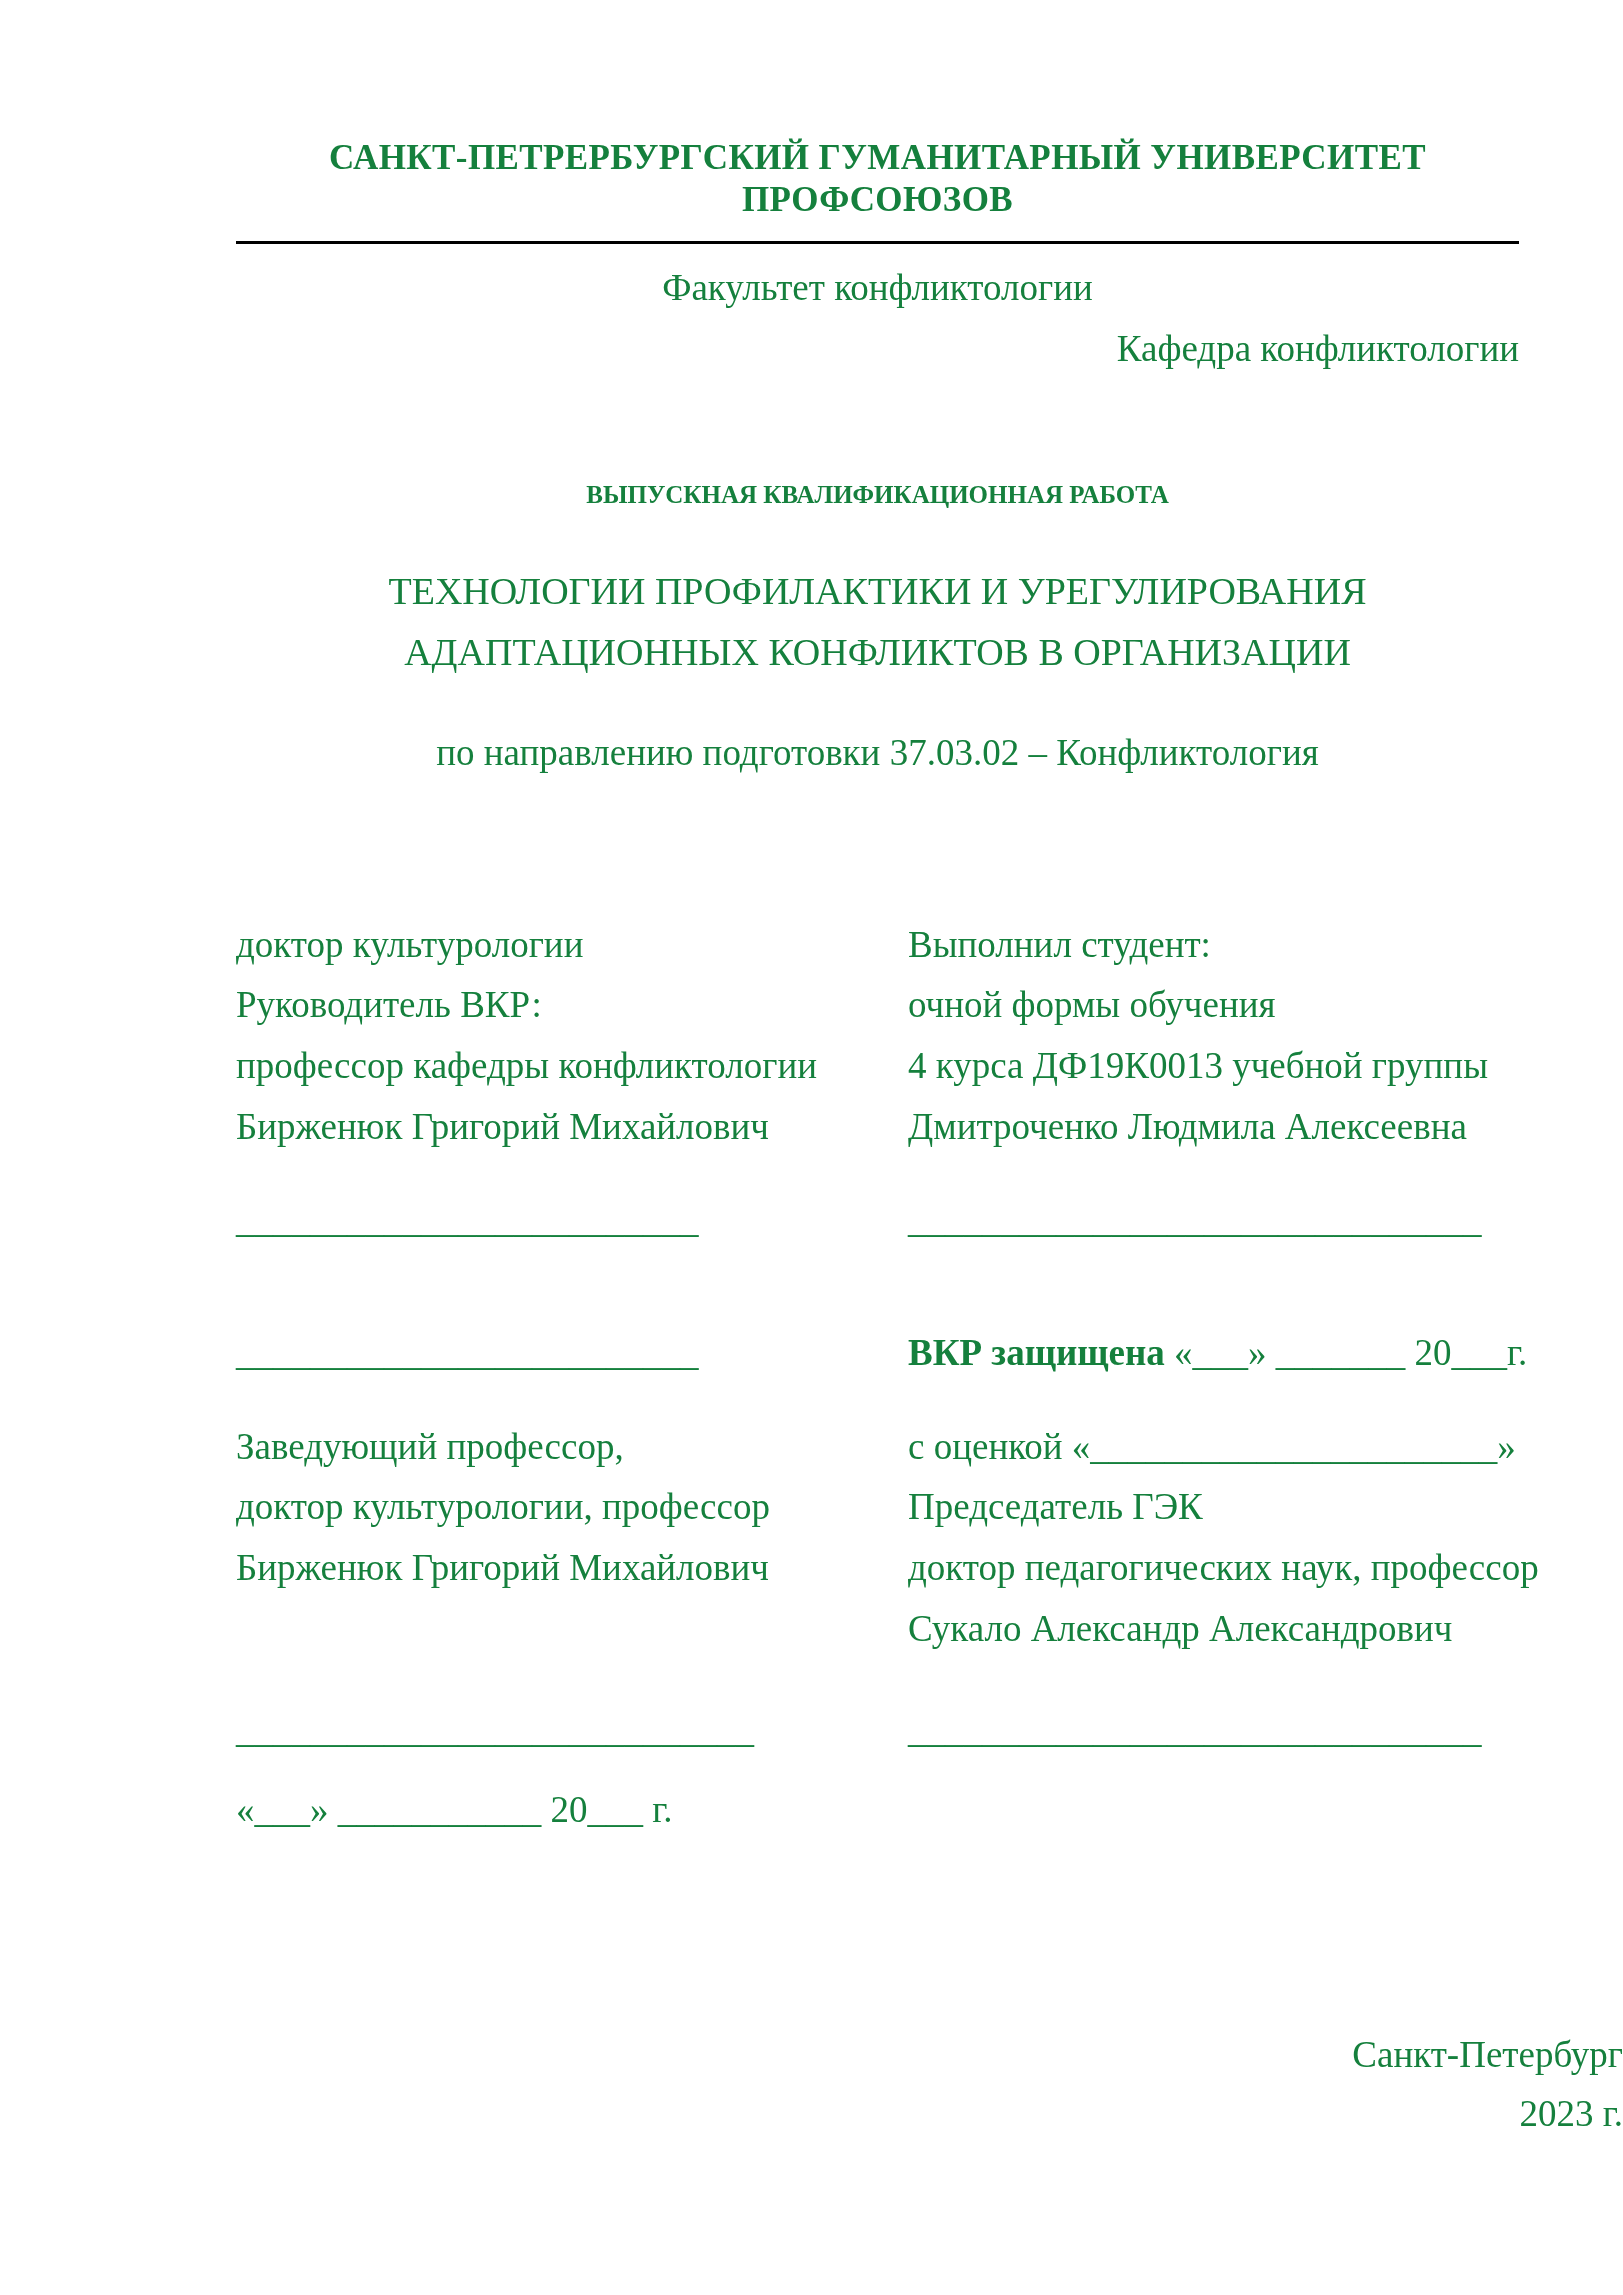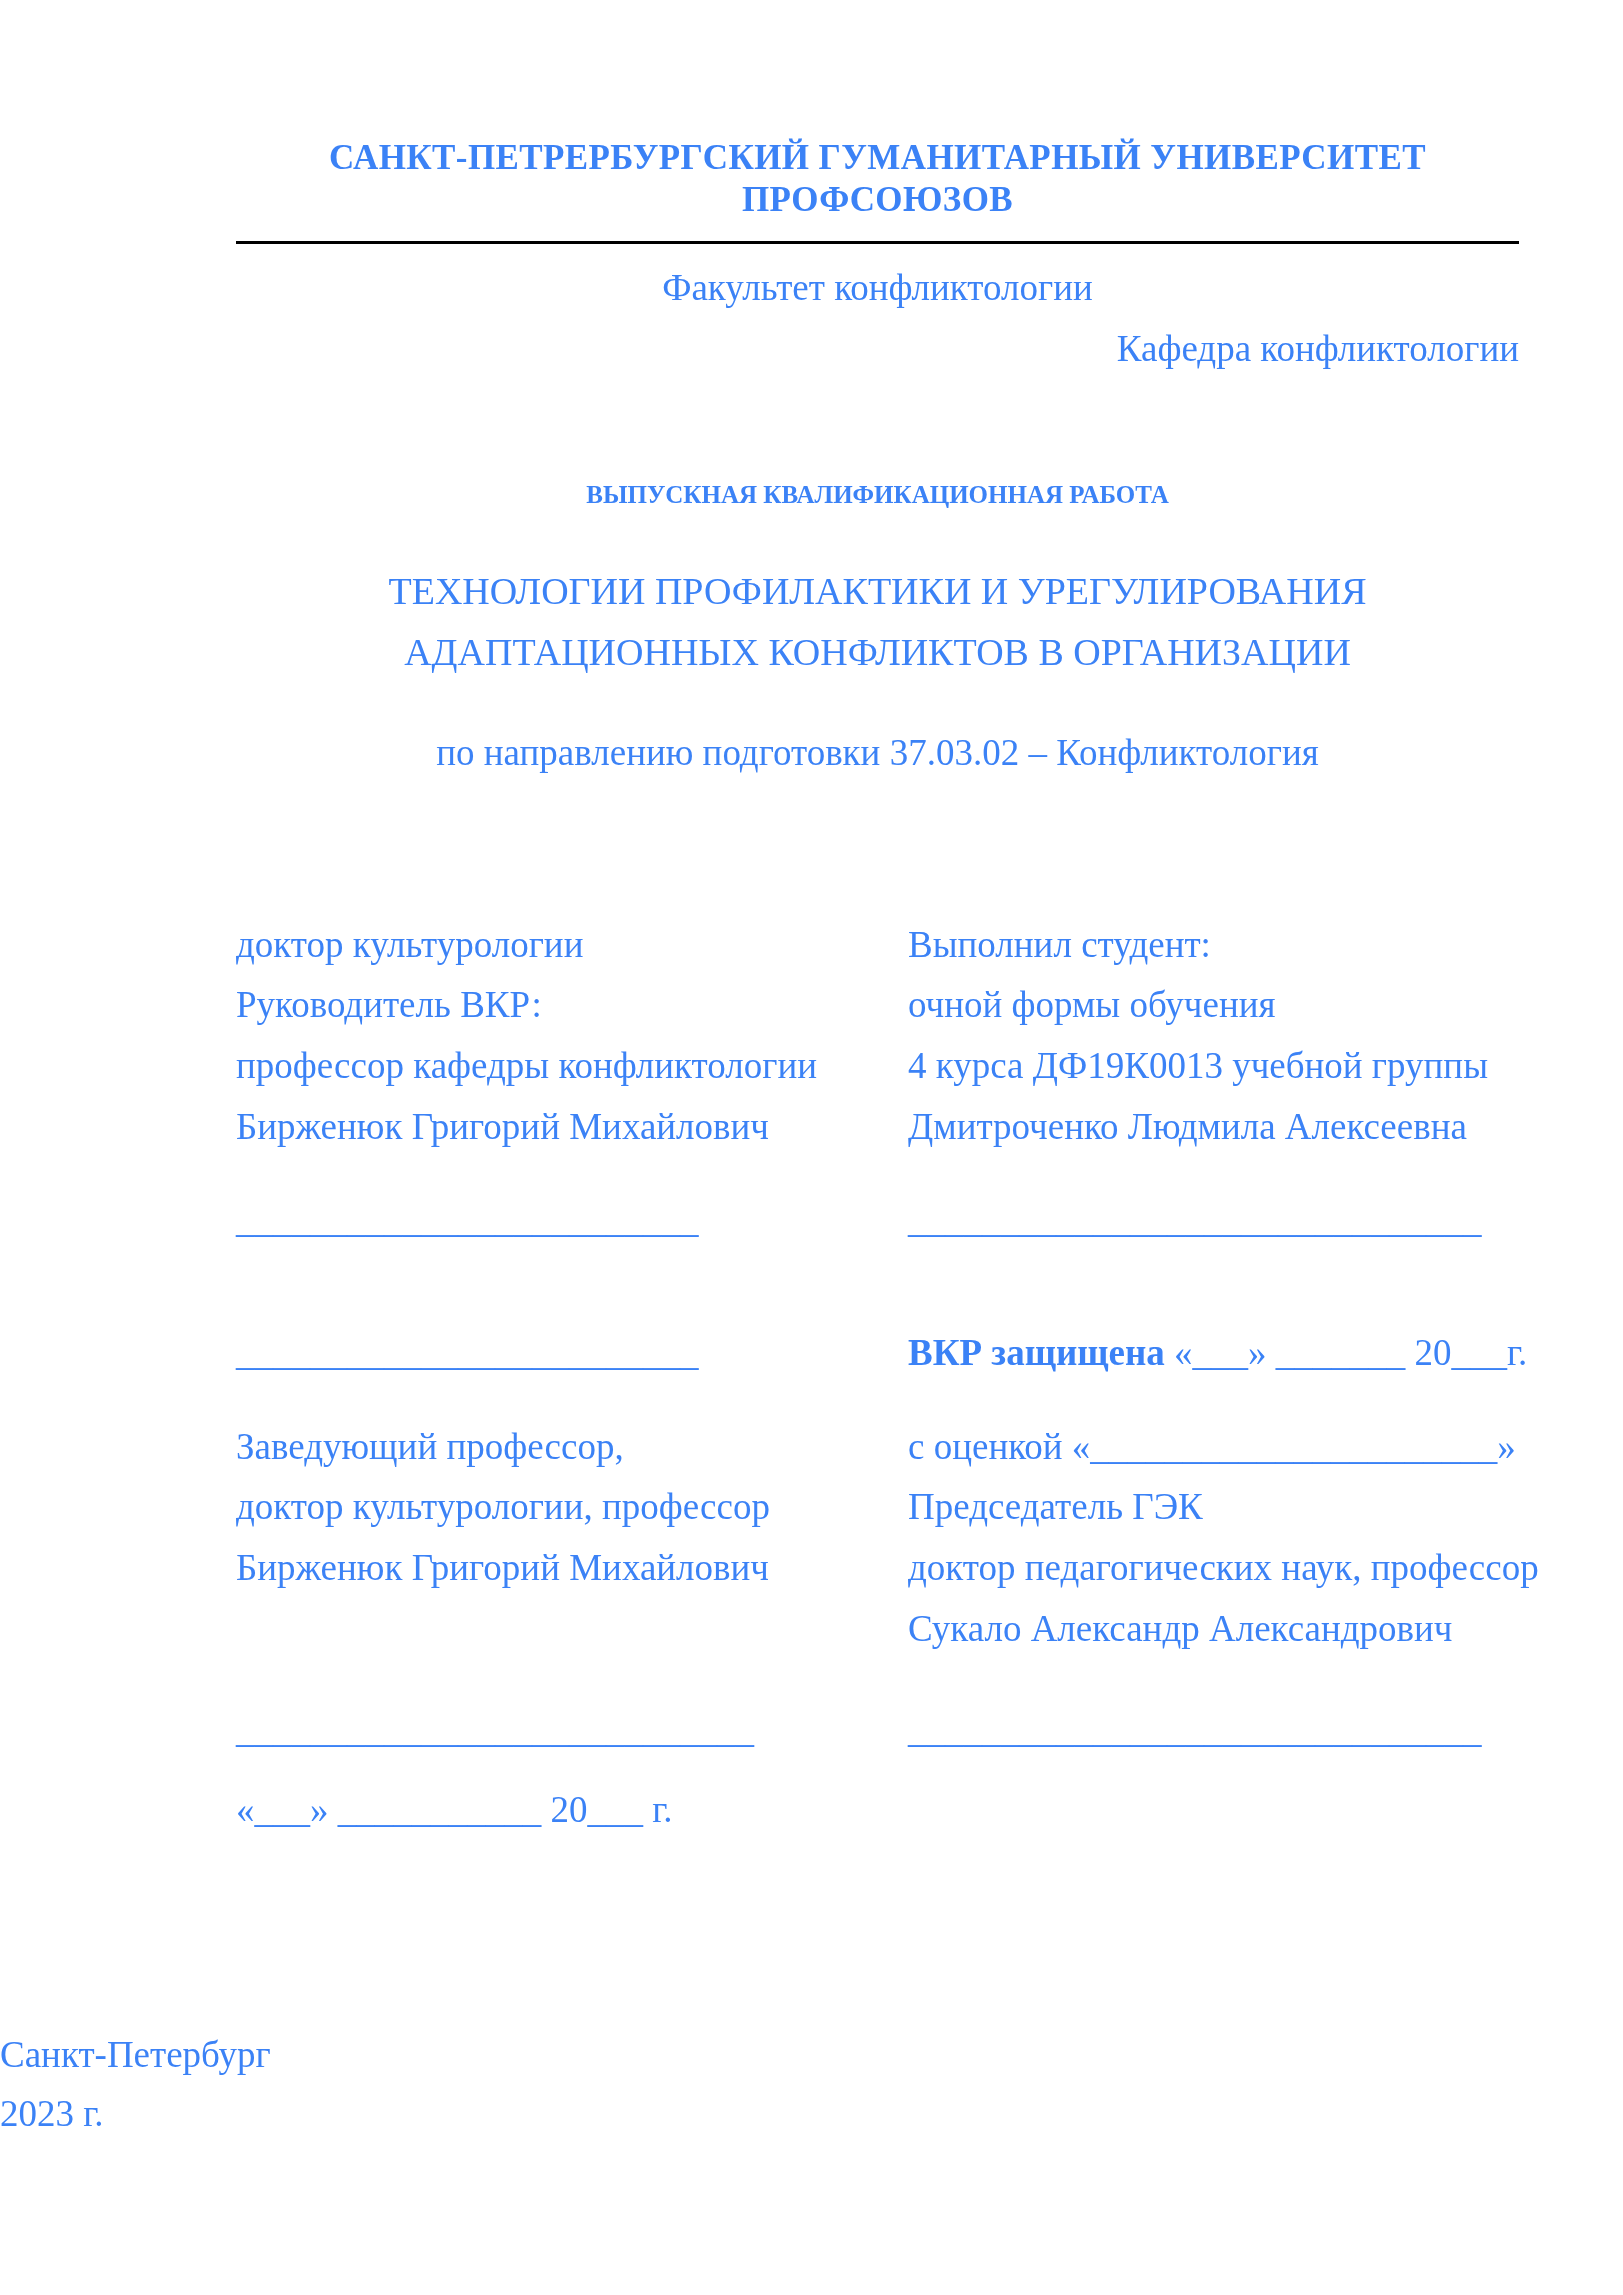--- a/index.html
+++ b/index.html
@@ -7,21 +7,21 @@
     padding: 0;
     background: #ffffff;
   }
   .page {
     position: relative;
     width: 1623px;
     height: 2295px;
     box-sizing: border-box;
     padding: 137px 104px 0 236px;
     background: #ffffff;
-    color: #3b82f6;
+    color: #15803d;
     font-family: "Liberation Serif", "DejaVu Serif", serif;
     font-size: 37px;
     line-height: 1.64;
   }
   .university {
     text-align: center;
     font-weight: bold;
     font-size: 35px;
     letter-spacing: 0.4px;
     line-height: 1.2;
@@ -71,21 +71,21 @@
   .blocks-row { margin-top: 33px; }
   .sig-row-3 { margin-top: 41px; }
   .date-row  { margin-top: 19px; }
   .cell { white-space: nowrap; }
   .bold { font-weight: bold; }
   .footer {
     position: absolute;
     left: 0;
     top: 2025px;
     width: 1623px;
-    text-align: left;
+    text-align: right;
     line-height: 1.6;
   }
   div, span, hr { }
 </style>
 </head>
 <body>
 
 <div class="page">
 
   <div class="university">САНКТ-ПЕТРЕРБУРГСКИЙ ГУМАНИТАРНЫЙ УНИВЕРСИТЕТ ПРОФСОЮЗОВ</div>

